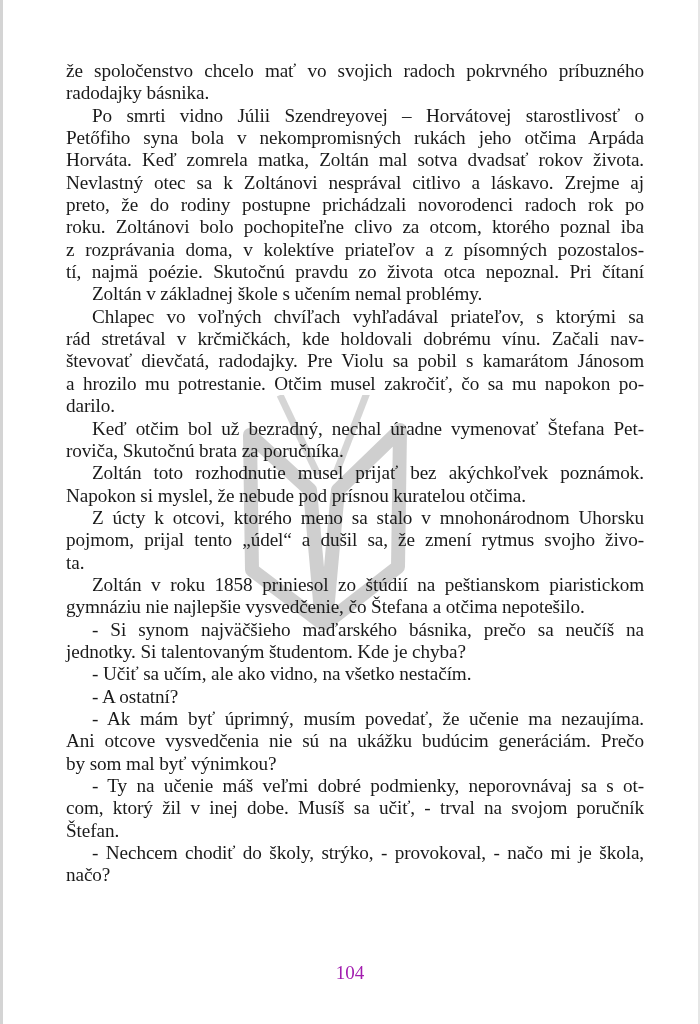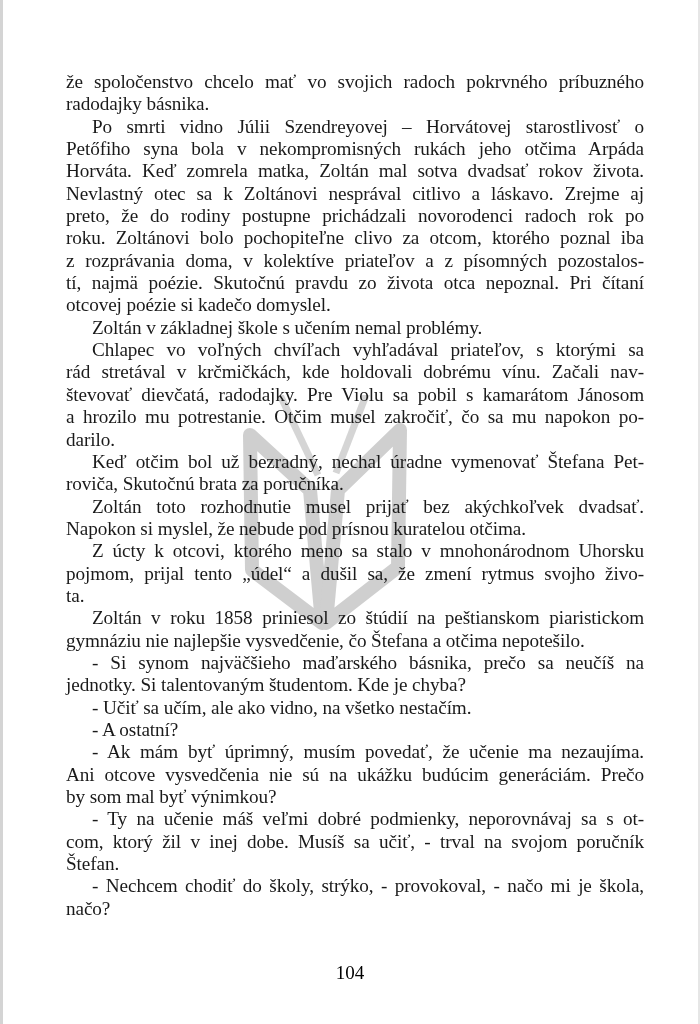--- a/index.html
+++ b/index.html
@@ -6,32 +6,32 @@
   body {
     width: 700px; height: 1024px; background: #ffffff; position: relative; overflow: hidden;
     font-family: "DejaVu Serif", "Liberation Serif", serif;
   }
   .edge-left { position: absolute; left: 0; top: 0; width: 3px; height: 1024px; background: #d4d4d4; }
   .edge-right { position: absolute; right: 0; top: 0; width: 2px; height: 1024px; background: #e6e6e6; }
   .page-text {
     position: absolute; left: 66px; top: 60px; width: 578px;
     font-family: "Liberation Serif", serif;
     font-size: 19.2px; line-height: 22.35px; color: #1a1a1a;
-    text-align: justify; letter-spacing: -0.1px; margin-top: 11px;
+    text-align: justify; letter-spacing: -0.1px;
   }
   .line { display: block; white-space: nowrap; text-align-last: justify; text-align: justify; height: 22.35px; }
   .line.last { text-align-last: left; }
   .line.indent { padding-left: 26px; }
   .watermark {
     position: absolute; left: 240px; top: 395px; width: 170px; height: 240px;
     opacity: 0.35; pointer-events: none;
   }
   .page-number {
     position: absolute; left: 0; width: 700px; top: 962px; text-align: center;
-    font-family: "Liberation Serif", serif; font-size: 19px; color: #000000;
+    font-family: "Liberation Serif", serif; font-size: 19px; color: #a21caf;
   }
 </style>
 </head>
 <body>
 
 <div class="edge-left"></div>
 <div class="edge-right"></div>
 
 <svg class="watermark" viewBox="0 0 170 240">
   <g fill="none" stroke="#777" stroke-width="14" stroke-linejoin="round">
@@ -46,30 +46,29 @@
     <span class="line">že spoločenstvo chcelo mať vo svojich radoch pokrvného príbuzného</span>
     <span class="line last">radodajky básnika.</span>
     <span class="line indent">Po smrti vidno Júlii Szendreyovej – Horvátovej starostlivosť o</span>
     <span class="line">Petőfiho syna bola v nekompromisných rukách jeho otčima Arpáda</span>
     <span class="line">Horváta. Keď zomrela matka, Zoltán mal sotva dvadsať rokov života.</span>
     <span class="line">Nevlastný otec sa k Zoltánovi nesprával citlivo a láskavo. Zrejme aj</span>
     <span class="line">preto, že do rodiny postupne prichádzali novorodenci radoch rok po</span>
     <span class="line">roku. Zoltánovi bolo pochopiteľne clivo za otcom, ktorého poznal iba</span>
     <span class="line">z rozprávania doma, v kolektíve priateľov a z písomných pozostalos-</span>
     <span class="line">tí, najmä poézie. Skutočnú pravdu zo života otca nepoznal. Pri čítaní</span>
-    <span class="line last">otcovej poézie si kadečo domyslel.</span>
     <span class="line indent last">Zoltán v základnej škole s učením nemal problémy.</span>
     <span class="line indent">Chlapec vo voľných chvíľach vyhľadával priateľov, s ktorými sa</span>
     <span class="line">rád stretával v krčmičkách, kde holdovali dobrému vínu. Začali nav-</span>
     <span class="line">števovať dievčatá, radodajky. Pre Violu sa pobil s kamarátom Jánosom</span>
     <span class="line">a hrozilo mu potrestanie. Otčim musel zakročiť, čo sa mu napokon po-</span>
     <span class="line last">darilo.</span>
     <span class="line indent">Keď otčim bol už bezradný, nechal úradne vymenovať Štefana Pet-</span>
     <span class="line last">roviča, Skutočnú brata za poručníka.</span>
-    <span class="line indent">Zoltán toto rozhodnutie musel prijať bez akýchkoľvek dvadsať.</span>
+    <span class="line indent">Zoltán toto rozhodnutie musel prijať bez akýchkoľvek poznámok.</span>
     <span class="line last">Napokon si myslel, že nebude pod prísnou kuratelou otčima.</span>
     <span class="line indent">Z úcty k otcovi, ktorého meno sa stalo v mnohonárodnom Uhorsku</span>
     <span class="line">pojmom, prijal tento „údel“ a dušil sa, že zmení rytmus svojho živo-</span>
     <span class="line last">ta.</span>
     <span class="line indent">Zoltán v roku 1858 priniesol zo štúdií na peštianskom piaristickom</span>
     <span class="line last">gymnáziu nie najlepšie vysvedčenie, čo Štefana a otčima nepotešilo.</span>
     <span class="line indent">- Si synom najväčšieho maďarského básnika, prečo sa neučíš na</span>
     <span class="line last">jednotky. Si talentovaným študentom. Kde je chyba?</span>
     <span class="line indent last">- Učiť sa učím, ale ako vidno, na všetko nestačím.</span>
     <span class="line indent last">- A ostatní?</span>

